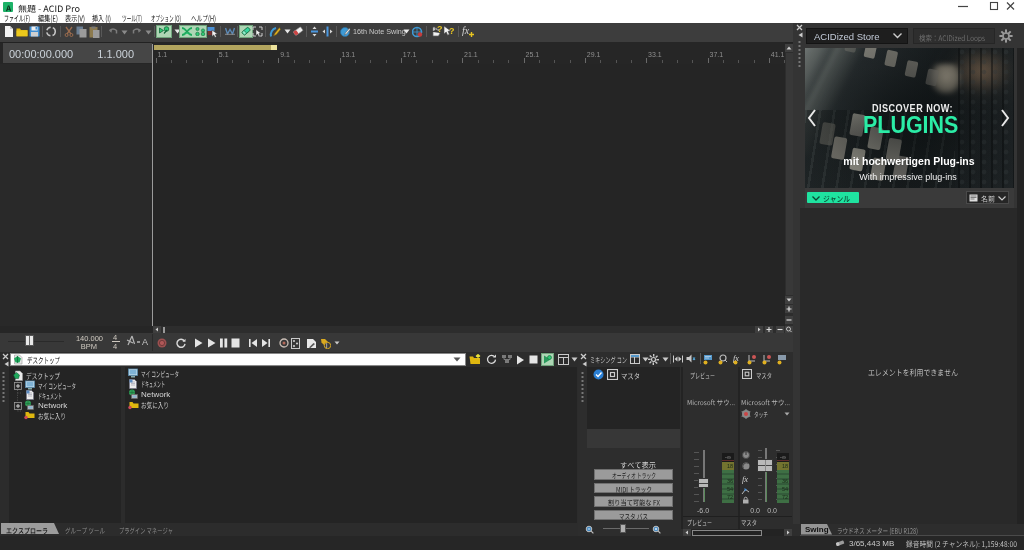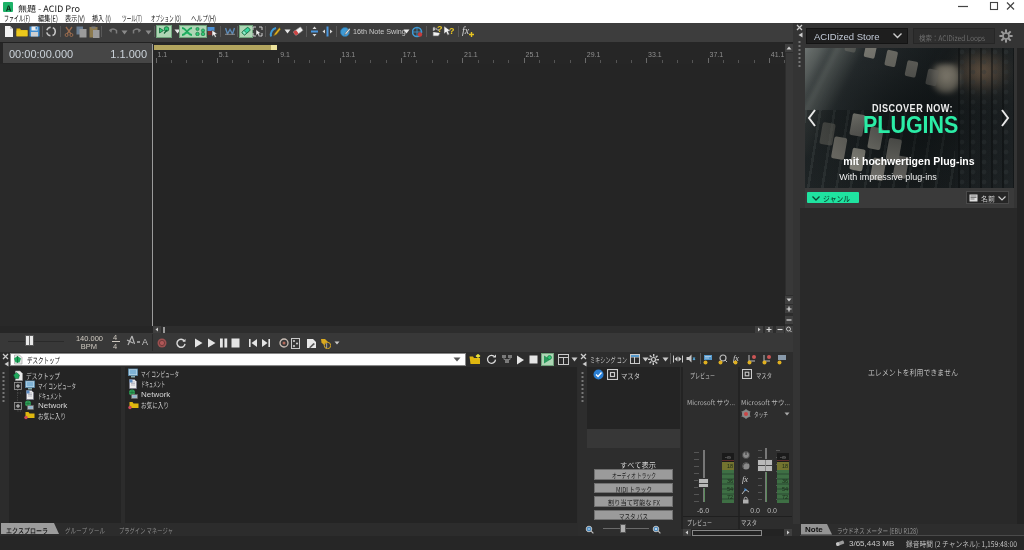--- a/index.html
+++ b/index.html
@@ -175,21 +175,21 @@
       <text x="6" y="9" font-family="Liberation Sans" font-size="9" font-weight="bold" fill="#e8c520">?</text>
     </svg>
     <div style="position:absolute;left:458px;top:26px;width:1px;height:11px;background:#585858"></div>
     <svg style="position:absolute;left:462px;top:25px" width="13" height="13">
       <text x="0" y="9" font-family="Liberation Serif" font-size="10" font-style="italic" fill="#d5d5d5">fx</text>
       <path d="M9.5 7 v5 M7 9.5 h5" stroke="#e8c520" stroke-width="1.4"></path>
     </svg>
     <div style="position:absolute;left:0px;top:42px;width:793px;height:22px;background:#262626"></div>
     <div style="position:absolute;left:3px;top:43px;width:149px;height:20px;background:#464646"></div>
     <div style="position:absolute;left:9px;top:48px;font:normal 11px 'Liberation Sans', sans-serif;color:#ccd3da;white-space:nowrap;">00:00:00.000</div>
-    <div style="position:absolute;left:147px;top:48px;font:normal 11px 'Liberation Sans', sans-serif;color:#ccd3da;white-space:nowrap;transform:translateX(-100%)">1.1.000</div>
+    <div style="position:absolute;left:134px;top:48px;font:normal 11px 'Liberation Sans', sans-serif;color:#ccd3da;white-space:nowrap;transform:translateX(-100%)">1.1.000</div>
     <div style="position:absolute;left:0px;top:41.5px;width:793px;height:1px;background:#222"></div>
     <div style="position:absolute;left:153px;top:42px;width:632px;height:22px;background:#262626"></div>
     <div style="position:absolute;left:154px;top:45px;width:123px;height:5px;background:#b3a55e"></div>
     <div style="position:absolute;left:271px;top:45px;width:6px;height:5px;background:#ece29b"></div>
     <div style="position:absolute;left:157.5px;top:51px;font:7px 'Liberation Sans';color:#8f8f8f">1.1</div>
     <div style="position:absolute;left:155.5px;top:58px;width:1px;height:5px;background:#6a6a6a"></div>
     <div style="position:absolute;left:170.8px;top:60px;width:1px;height:3px;background:#555"></div>
     <div style="position:absolute;left:186.2px;top:60px;width:1px;height:3px;background:#555"></div>
     <div style="position:absolute;left:201.5px;top:60px;width:1px;height:3px;background:#555"></div>
     <div style="position:absolute;left:218.8px;top:51px;font:7px 'Liberation Sans';color:#8f8f8f">5.1</div>
@@ -795,21 +795,21 @@
 <div style="position:absolute;right:0;top:0;width:56px;height:140px;background-image:radial-gradient(circle at 4px 4px,#3a4143 1.8px,rgba(20,24,26,0.0) 2.8px);background-size:11px 10px;opacity:0.4"></div>
 <div style="position:absolute;right:0;top:0;width:56px;height:140px;background:repeating-linear-gradient(90deg,rgba(10,13,14,0.5) 0 2px,rgba(40,46,48,0.1) 2px 11px)"></div>
 <div style="position:absolute;left:0px;top:62px;width:150px;height:78px;background:repeating-linear-gradient(99deg,rgba(52,58,58,0.8) 0 2.5px,rgba(24,29,30,0.85) 2.5px 14px);opacity:0.65"></div>
 <div style="position:absolute;left:46px;top:66px;width:13px;height:22px;background:linear-gradient(#a8a69b,#787670);border-radius:2px;transform:rotate(10deg);box-shadow:20px 10px 0 #97958b,40px 18px 0 #86847c,-14px 26px 0 #7f7d75,6px 34px 0 #9f9d92,28px 40px 0 #8a8881,50px 34px 0 #777570,-28px 14px 0 rgba(120,118,110,0.55)"></div>
 <div style="position:absolute;left:60px;top:-6px;width:11px;height:16px;background:#9a988e;border-radius:2px;transform:rotate(12deg);opacity:0.85;box-shadow:22px 4px 0 #8b897f,44px 10px 0 #7d7b73,66px 14px 0 rgba(125,123,115,0.7),-20px -2px 0 rgba(140,138,128,0.5)"></div>
       <div style="position:absolute;inset:0;background:radial-gradient(ellipse at 48% 52%,rgba(8,12,13,0.5) 18%,rgba(8,10,11,0.22) 55%,rgba(14,16,17,0.05))"></div>
 </div>
     <div id="disc" style="position:absolute;left:872px;top:102.5px;font:bold 10px 'Liberation Sans';color:#ececec;letter-spacing:0.5px;white-space:nowrap;transform-origin:0 0;transform:scaleX(0.91)">DISCOVER NOW:</div>
     <div id="plug" style="position:absolute;left:863px;top:111.2px;font:bold 24.5px 'Liberation Sans';color:#2beca6;white-space:nowrap;transform-origin:0 0;transform:scaleX(0.875)">PLUGINS</div>
     <div style="position:absolute;left:909px;top:154.5px;font:bold 10.5px 'Liberation Sans', sans-serif;color:#ffffff;white-space:nowrap;transform:translateX(-50%)">mit hochwertigen Plug-ins</div>
-    <div style="position:absolute;left:888px;top:171.5px;font:normal 9px 'Liberation Sans', sans-serif;color:#f0f0f0;white-space:nowrap;transform:translateX(-50%)">With impressive plug-ins</div>
+    <div style="position:absolute;left:908px;top:171.5px;font:normal 9px 'Liberation Sans', sans-serif;color:#f0f0f0;white-space:nowrap;transform:translateX(-50%)">With impressive plug-ins</div>
     <svg style="position:absolute;left:806px;top:108px" width="11" height="20">
       <path d="M9 2 L3 10 L9 18" stroke="#e8e8e8" stroke-width="2" fill="none"></path>
     </svg>
     <svg style="position:absolute;left:1000px;top:108px" width="11" height="20">
       <path d="M2 2 L8 10 L2 18" stroke="#e8e8e8" stroke-width="2" fill="none"></path>
     </svg>
     <div style="position:absolute;left:805px;top:188px;width:209px;height:20px;background:#3a3a3a"></div>
     <div style="position:absolute;left:807px;top:191.5px;width:52px;height:11.5px;background:#1fe3a0;border-radius:1px"></div>
     <svg style="position:absolute;left:812px;top:195.5px" width="8" height="5">
       <path d="M0.5 0.5 L4 4 L7.5 0.5" stroke="#0b4631" stroke-width="1.3" fill="none"></path>
@@ -829,21 +829,21 @@
       <path d="M0.5 0.5 L4 4 L7.5 0.5" stroke="#ccc" stroke-width="1.2" fill="none"></path>
     </svg>
     <div style="position:absolute;left:800px;top:208px;width:217px;height:316px;background:#292929"></div>
     <div style="position:absolute;left:1017px;top:48px;width:7px;height:476px;background:#232323"></div>
     <svg style="position:absolute;left:868.0px;top:365.5px;transform:scaleX(0.8242);transform-origin:0 0;" width="111.2" height="11.8">
       <path d="M0.7 8.6V9.4C1.0 9.4 1.2 9.4 1.4 9.4H7.0C7.2 9.4 7.5 9.4 7.7 9.4V8.6C7.5 8.7 7.2 8.7 7.0 8.7H4.5V4.8H6.5C6.8 4.8 7.0 4.8 7.3 4.9V4.1C7.1 4.1 6.8 4.2 6.5 4.2H1.9C1.8 4.2 1.4 4.2 1.2 4.1V4.9C1.4 4.8 1.8 4.8 1.9 4.8H3.8V8.7H1.4C1.2 8.7 1.0 8.7 0.7 8.6ZM10.3 9.5 10.8 9.9C10.9 9.8 11.0 9.8 11.1 9.7C13.2 9.1 14.9 8.1 16.0 6.7L15.6 6.2C14.6 7.5 12.7 8.6 11.0 9.0C11.0 8.6 11.0 5.1 11.0 4.3C11.0 4.0 11.1 3.7 11.1 3.5H10.3C10.3 3.7 10.3 4.0 10.3 4.3C10.3 5.1 10.3 8.5 10.3 9.1C10.3 9.2 10.3 9.3 10.3 9.5ZM19.2 4.6 18.7 5.1C19.5 5.6 20.5 6.3 21.1 6.8C20.3 7.9 19.2 8.8 17.8 9.5L18.3 10.0C19.8 9.2 20.8 8.2 21.6 7.3C22.4 7.9 23.0 8.5 23.6 9.2L24.1 8.6C23.5 8.0 22.8 7.3 22.1 6.7C22.6 5.9 23.0 5.0 23.3 4.2C23.4 4.1 23.5 3.8 23.6 3.6L22.8 3.4C22.8 3.5 22.7 3.8 22.7 4.0C22.4 4.7 22.1 5.5 21.5 6.3C20.9 5.8 19.9 5.1 19.2 4.6ZM27.1 3.6 26.6 4.1C27.2 4.5 28.3 5.4 28.7 5.9L29.2 5.3C28.8 4.9 27.7 4.0 27.1 3.6ZM26.4 9.2 26.8 9.9C28.2 9.6 29.3 9.1 30.1 8.6C31.4 7.8 32.4 6.7 33.0 5.6L32.6 4.9C32.1 5.9 31.0 7.2 29.7 8.0C28.9 8.5 27.9 9.0 26.4 9.2ZM36.4 9.0C36.4 9.3 36.4 9.7 36.4 10.0H37.2C37.2 9.7 37.1 9.3 37.1 9.0L37.1 6.2C38.1 6.5 39.5 7.1 40.4 7.6L40.7 6.9C39.8 6.4 38.2 5.8 37.1 5.5V4.1C37.1 3.9 37.2 3.5 37.2 3.2H36.4C36.4 3.5 36.4 3.9 36.4 4.1C36.4 4.8 36.4 8.5 36.4 9.0ZM49.4 6.0 49.1 5.4C48.9 5.5 48.7 5.6 48.4 5.7C48.0 5.9 47.5 6.1 46.9 6.4C46.8 5.9 46.3 5.7 45.8 5.7C45.4 5.7 44.9 5.8 44.6 6.0C44.9 5.6 45.2 5.1 45.4 4.7C46.3 4.6 47.3 4.6 48.2 4.4L48.2 3.8C47.4 4.0 46.5 4.0 45.6 4.1C45.7 3.7 45.8 3.4 45.9 3.1L45.2 3.0C45.2 3.4 45.1 3.7 45.0 4.1L44.4 4.1C44.0 4.1 43.4 4.1 43.0 4.0V4.6C43.5 4.7 44.0 4.7 44.4 4.7H44.7C44.4 5.4 43.9 6.2 42.8 7.3L43.4 7.7C43.7 7.3 43.9 7.0 44.1 6.8C44.5 6.5 45.0 6.2 45.6 6.2C46.0 6.2 46.3 6.4 46.3 6.7C45.4 7.2 44.4 7.8 44.4 8.8C44.4 9.9 45.3 10.1 46.5 10.1C47.3 10.1 48.2 10.1 48.8 10.0L48.8 9.3C48.1 9.4 47.2 9.5 46.6 9.5C45.7 9.5 45.0 9.4 45.0 8.7C45.0 8.2 45.6 7.7 46.4 7.3C46.4 7.8 46.4 8.3 46.3 8.6H47.0L47.0 7.0C47.6 6.7 48.2 6.5 48.7 6.3C48.9 6.2 49.2 6.1 49.4 6.0ZM55.4 3.7V8.3H56.0V3.7ZM57.4 2.8V9.6C57.4 9.7 57.4 9.8 57.2 9.8C57.1 9.8 56.5 9.8 55.9 9.8C56.0 10.0 56.1 10.2 56.2 10.4C56.9 10.4 57.4 10.4 57.7 10.3C58.0 10.2 58.1 10.0 58.1 9.6V2.8ZM54.2 2.7C53.5 3.1 52.0 3.4 50.8 3.6C50.8 3.7 50.9 3.9 51.0 4.0C51.5 4.0 52.0 3.9 52.6 3.8V5.2H50.8V5.8H52.4C52.0 6.9 51.3 8.0 50.6 8.7C50.7 8.8 50.9 9.1 51.0 9.2C51.5 8.7 52.1 7.7 52.6 6.8V10.4H53.2V7.1C53.6 7.5 54.2 8.0 54.4 8.3L54.8 7.8C54.5 7.5 53.6 6.7 53.2 6.4V5.8H54.8V5.2H53.2V3.7C53.8 3.5 54.3 3.4 54.7 3.2ZM60.1 3.3V6.3C60.1 7.5 60.0 9.0 59.1 10.0C59.2 10.1 59.5 10.3 59.6 10.5C60.2 9.7 60.5 8.8 60.6 7.8H62.7V10.3H63.4V7.8H65.6V9.6C65.6 9.7 65.6 9.8 65.4 9.8C65.2 9.8 64.7 9.8 64.1 9.8C64.2 9.9 64.3 10.2 64.3 10.4C65.1 10.4 65.6 10.4 65.9 10.3C66.2 10.2 66.3 10.0 66.3 9.6V3.3ZM60.7 3.9H62.7V5.2H60.7ZM65.6 3.9V5.2H63.4V3.9ZM60.7 5.8H62.7V7.2H60.7C60.7 6.9 60.7 6.6 60.7 6.3ZM65.6 5.8V7.2H63.4V5.8ZM67.9 4.2 67.9 4.9C68.8 4.8 71.0 4.6 71.9 4.5C71.1 4.9 70.3 6.0 70.3 7.3C70.3 9.2 72.1 10.0 73.6 10.1L73.9 9.4C72.5 9.3 71.0 8.8 71.0 7.1C71.0 6.1 71.7 4.9 72.9 4.5C73.3 4.4 74.1 4.4 74.6 4.4V3.7C74.0 3.7 73.2 3.8 72.3 3.8C70.7 4.0 69.2 4.1 68.6 4.2C68.5 4.2 68.2 4.2 67.9 4.2ZM73.3 5.4 72.9 5.6C73.2 5.9 73.4 6.4 73.6 6.8L74.0 6.6C73.9 6.2 73.5 5.7 73.3 5.4ZM74.3 5.0 73.9 5.2C74.1 5.6 74.4 6.0 74.6 6.4L75.0 6.2C74.8 5.8 74.5 5.3 74.3 5.0ZM78.2 7.5 77.5 7.4C77.3 7.8 77.2 8.1 77.2 8.6C77.2 9.7 78.1 10.1 79.8 10.1C80.5 10.1 81.1 10.1 81.7 10.0L81.7 9.3C81.1 9.5 80.5 9.5 79.7 9.5C78.4 9.5 77.8 9.2 77.8 8.5C77.8 8.1 78.0 7.8 78.2 7.5ZM79.8 3.9 79.9 4.1C79.1 4.1 78.1 4.1 77.1 4.0L77.1 4.6C78.2 4.7 79.2 4.7 80.0 4.7L80.3 5.3L80.4 5.8C79.5 5.8 78.2 5.8 76.9 5.7L77.0 6.3C78.3 6.4 79.6 6.4 80.7 6.3C80.9 6.7 81.1 7.1 81.3 7.5C81.1 7.5 80.5 7.4 80.1 7.4L80.0 7.9C80.6 8.0 81.4 8.0 81.8 8.2L82.2 7.7C82.1 7.5 82.0 7.4 81.9 7.3C81.7 7.0 81.5 6.6 81.3 6.3C81.9 6.2 82.4 6.1 82.8 6.0L82.7 5.3C82.3 5.5 81.7 5.6 81.0 5.7L80.8 5.2L80.7 4.6C81.2 4.5 81.8 4.4 82.3 4.3L82.2 3.7C81.7 3.8 81.1 4.0 80.5 4.0C80.4 3.7 80.3 3.4 80.3 3.0L79.6 3.1C79.7 3.4 79.7 3.6 79.8 3.9ZM88.2 8.2 88.2 8.8C88.2 9.4 87.8 9.5 87.3 9.5C86.5 9.5 86.2 9.2 86.2 8.9C86.2 8.5 86.6 8.2 87.4 8.2C87.7 8.2 87.9 8.2 88.2 8.2ZM85.6 5.8 85.6 6.4C86.2 6.5 87.1 6.5 87.7 6.5H88.1L88.2 7.7C87.9 7.6 87.7 7.6 87.5 7.6C86.3 7.6 85.5 8.1 85.5 8.9C85.5 9.7 86.2 10.1 87.4 10.1C88.5 10.1 88.9 9.5 88.9 9.0L88.9 8.4C89.7 8.7 90.4 9.2 90.9 9.7L91.3 9.1C90.8 8.7 89.9 8.1 88.8 7.8L88.8 6.5C89.6 6.5 90.3 6.4 91.1 6.3L91.1 5.7C90.3 5.8 89.6 5.9 88.8 5.9V5.8V4.7C89.6 4.7 90.4 4.6 91.0 4.5L91.0 3.9C90.3 4.0 89.5 4.1 88.8 4.1L88.8 3.6C88.8 3.4 88.8 3.2 88.8 3.1H88.1C88.1 3.2 88.1 3.4 88.1 3.6V4.2H87.7C87.2 4.2 86.1 4.1 85.6 4.0L85.6 4.6C86.1 4.7 87.2 4.8 87.8 4.8H88.1V5.8V5.9H87.7C87.1 5.9 86.2 5.9 85.6 5.8ZM92.8 5.5 92.9 6.2C93.1 6.2 93.4 6.1 93.7 6.1L94.6 6.0C94.6 6.9 94.6 7.7 94.6 8.1C94.7 9.4 94.8 9.9 96.8 9.9C97.6 9.9 98.6 9.8 99.2 9.8L99.2 9.0C98.7 9.1 97.7 9.2 96.7 9.2C95.3 9.2 95.3 8.9 95.2 8.0C95.2 7.7 95.2 6.8 95.2 5.9C96.1 5.9 97.1 5.8 97.9 5.7C97.9 6.2 97.9 6.8 97.8 7.1C97.8 7.3 97.7 7.3 97.5 7.3C97.3 7.3 97.0 7.3 96.7 7.2L96.7 7.8C96.9 7.8 97.5 7.9 97.8 7.9C98.2 7.9 98.3 7.8 98.4 7.4C98.5 7.0 98.5 6.3 98.5 5.7C98.9 5.6 99.2 5.6 99.5 5.6C99.7 5.6 100.0 5.6 100.1 5.6V4.9C99.9 5.0 99.7 5.0 99.5 5.0L98.6 5.0L98.6 3.9C98.6 3.7 98.6 3.4 98.6 3.3H97.9C97.9 3.4 97.9 3.7 97.9 3.9V5.1C97.0 5.2 96.1 5.3 95.2 5.3L95.3 4.2C95.3 3.9 95.3 3.7 95.3 3.5H94.6C94.6 3.8 94.6 4.0 94.6 4.2L94.6 5.4L93.7 5.5C93.3 5.5 93.0 5.5 92.8 5.5ZM105.4 3.5 104.7 3.2C104.6 3.5 104.4 3.7 104.3 3.9C103.9 4.7 102.1 8.1 101.4 9.8L102.2 10.1C102.3 9.6 102.6 8.7 102.9 8.1C103.2 7.5 103.8 6.8 104.5 6.8C104.9 6.8 105.1 7.0 105.1 7.4C105.2 7.9 105.1 8.5 105.2 9.0C105.2 9.5 105.5 10.1 106.4 10.1C107.6 10.1 108.3 9.1 108.8 7.8L108.2 7.3C108.0 8.2 107.4 9.4 106.5 9.4C106.1 9.4 105.8 9.2 105.8 8.8C105.8 8.3 105.8 7.7 105.8 7.2C105.8 6.5 105.4 6.2 104.8 6.2C104.4 6.2 104.0 6.3 103.5 6.7C104.0 5.9 104.8 4.5 105.1 3.9C105.2 3.8 105.3 3.6 105.4 3.5Z" fill="#c6c6c6"></path>
     </svg>
     <div style="position:absolute;left:793px;top:524px;width:231px;height:11.5px;background:#2d2d2d"></div>
     <div style="position:absolute;left:800px;top:534.5px;width:224px;height:1px;background:#4a4a4a"></div>
     <div style="position:absolute;left:801px;top:524px;width:31px;height:10.5px;background:#949494;clip-path:polygon(0 0,calc(100% - 5px) 0,100% 100%,0 100%)"></div>
-    <div style="position:absolute;left:805px;top:524.5px;font:bold 8px 'Liberation Sans', sans-serif;color:#111;white-space:nowrap;">Note</div>
+    <div style="position:absolute;left:805px;top:524.5px;font:bold 8px 'Liberation Sans', sans-serif;color:#111;white-space:nowrap;">Swing</div>
     <svg style="position:absolute;left:837.0px;top:524.8px;transform:scaleX(0.7292);transform-origin:0 0;" width="113.1" height="10.6">
       <path d="M1.8 3.2V3.8C2.0 3.8 2.2 3.8 2.4 3.8C2.9 3.8 5.0 3.8 5.4 3.8C5.7 3.8 5.9 3.8 6.1 3.8V3.2C5.9 3.2 5.7 3.2 5.4 3.2C5.0 3.2 2.9 3.2 2.4 3.2C2.2 3.2 2.0 3.2 1.8 3.2ZM6.7 5.2 6.2 4.9C6.2 4.9 6.0 4.9 5.8 4.9C5.4 4.9 2.2 4.9 1.8 4.9C1.6 4.9 1.4 4.9 1.1 4.9V5.5C1.3 5.5 1.6 5.5 1.8 5.5C2.3 5.5 5.5 5.5 5.9 5.5C5.7 6.1 5.4 6.7 4.9 7.2C4.3 7.9 3.4 8.4 2.3 8.6L2.7 9.1C3.7 8.9 4.7 8.4 5.5 7.5C6.0 6.9 6.4 6.1 6.6 5.4C6.6 5.3 6.6 5.2 6.7 5.2ZM14.3 4.2 13.9 3.9C13.8 4.0 13.6 4.0 13.4 4.0H11.7V3.3C11.7 3.1 11.7 3.0 11.7 2.7H11.0C11.0 3.0 11.0 3.1 11.0 3.3V4.0H9.3C9.1 4.0 8.9 4.0 8.6 4.0C8.7 4.1 8.7 4.4 8.7 4.6C8.7 4.8 8.7 5.7 8.7 5.9C8.7 6.0 8.6 6.2 8.6 6.4H9.3C9.3 6.3 9.3 6.1 9.3 5.9C9.3 5.7 9.3 4.9 9.3 4.6H13.5C13.4 5.2 13.2 6.1 12.8 6.8C12.3 7.5 11.5 8.1 10.7 8.3C10.5 8.4 10.2 8.5 9.9 8.5L10.4 9.1C11.8 8.7 12.9 7.9 13.4 6.9C13.9 6.2 14.1 5.3 14.2 4.7C14.2 4.5 14.3 4.3 14.3 4.2ZM20.2 3.3 19.8 3.5C20.0 3.9 20.3 4.3 20.4 4.7L20.9 4.5C20.7 4.1 20.4 3.6 20.2 3.3ZM21.1 3.0 20.7 3.2C20.9 3.5 21.2 3.9 21.4 4.3L21.8 4.1C21.6 3.7 21.3 3.2 21.1 3.0ZM17.5 8.2C17.5 8.5 17.5 8.9 17.5 9.1H18.2C18.2 8.9 18.2 8.5 18.2 8.2V5.7C19.0 6.0 20.3 6.5 21.1 7.0L21.4 6.3C20.6 5.9 19.2 5.4 18.2 5.1V3.8C18.2 3.6 18.2 3.3 18.2 3.0H17.5C17.5 3.3 17.5 3.6 17.5 3.8C17.5 4.5 17.5 7.8 17.5 8.2ZM29.4 7.8 29.8 7.3C29.1 6.8 28.7 6.6 28.0 6.2L27.6 6.6C28.3 7.0 28.8 7.3 29.4 7.8ZM29.1 4.2 28.7 3.8C28.6 3.9 28.4 3.9 28.2 3.9H27.0V3.4C27.0 3.2 27.0 2.9 27.0 2.7H26.3C26.3 2.9 26.3 3.2 26.3 3.4V3.9H24.9C24.6 3.9 24.2 3.9 23.9 3.8V4.5C24.2 4.5 24.6 4.5 24.9 4.5C25.2 4.5 27.7 4.5 28.0 4.5C27.8 4.8 27.2 5.4 26.5 5.8C25.8 6.3 24.8 6.8 23.4 7.1L23.8 7.7C24.8 7.4 25.6 7.1 26.3 6.6L26.3 8.3C26.3 8.6 26.3 8.9 26.3 9.1H27.0C27.0 8.9 26.9 8.6 26.9 8.3L26.9 6.3C27.6 5.8 28.3 5.1 28.7 4.7C28.8 4.5 28.9 4.4 29.1 4.2ZM36.5 3.7 36.1 3.4C36.0 3.5 35.8 3.5 35.5 3.5C35.2 3.5 32.9 3.5 32.6 3.5C32.4 3.5 31.9 3.5 31.8 3.5V4.1C31.9 4.1 32.3 4.1 32.6 4.1C32.9 4.1 35.3 4.1 35.6 4.1C35.4 4.7 34.8 5.6 34.3 6.2C33.5 7.1 32.4 8.0 31.2 8.5L31.6 9.0C32.8 8.5 33.8 7.6 34.6 6.8C35.4 7.5 36.2 8.3 36.7 9.0L37.2 8.6C36.7 8.0 35.8 7.0 35.0 6.3C35.6 5.6 36.0 4.7 36.3 4.1C36.3 4.0 36.4 3.8 36.5 3.7ZM41.8 4.2 41.4 4.7C42.2 5.1 43.0 5.7 43.6 6.2C42.8 7.1 41.9 7.9 40.6 8.6L41.1 9.0C42.4 8.4 43.4 7.5 44.1 6.6C44.7 7.2 45.3 7.7 45.9 8.3L46.3 7.8C45.8 7.2 45.2 6.6 44.5 6.1C45.0 5.3 45.4 4.5 45.6 3.8C45.7 3.7 45.8 3.4 45.9 3.3L45.2 3.0C45.1 3.2 45.1 3.5 45.0 3.6C44.8 4.2 44.5 5.0 44.0 5.7C43.4 5.2 42.5 4.6 41.8 4.2ZM48.1 5.5V6.3C48.3 6.2 48.7 6.2 49.1 6.2C49.7 6.2 52.7 6.2 53.3 6.2C53.6 6.2 54.0 6.3 54.1 6.3V5.5C54.0 5.5 53.7 5.6 53.3 5.6C52.7 5.6 49.7 5.6 49.1 5.6C48.7 5.6 48.3 5.5 48.1 5.5ZM59.0 2.9 58.3 2.6C58.2 2.8 58.1 3.1 58.0 3.2C57.7 3.9 56.9 5.1 55.6 5.9L56.1 6.3C57.0 5.7 57.6 4.9 58.1 4.3H60.7C60.5 4.9 60.2 5.7 59.7 6.4C59.1 6.0 58.6 5.6 58.1 5.3L57.6 5.8C58.1 6.1 58.7 6.5 59.3 6.8C58.6 7.6 57.6 8.3 56.3 8.7L56.9 9.2C58.1 8.7 59.1 8.0 59.8 7.2C60.1 7.5 60.4 7.7 60.6 7.9L61.0 7.4C60.8 7.2 60.5 7.0 60.2 6.7C60.7 5.9 61.2 5.1 61.4 4.4C61.4 4.2 61.5 4.1 61.5 3.9L61.0 3.6C60.9 3.7 60.7 3.7 60.5 3.7H58.5L58.6 3.4C58.7 3.3 58.8 3.0 59.0 2.9ZM63.3 5.5V6.3C63.5 6.2 63.9 6.2 64.3 6.2C64.9 6.2 67.9 6.2 68.5 6.2C68.8 6.2 69.2 6.3 69.3 6.3V5.5C69.2 5.5 68.9 5.6 68.5 5.6C67.9 5.6 64.9 5.6 64.3 5.6C63.9 5.6 63.5 5.5 63.3 5.5ZM73.6 10.3 74.0 10.1C73.4 9.0 73.1 7.7 73.1 6.5C73.1 5.2 73.4 3.9 74.0 2.8L73.6 2.6C72.9 3.7 72.5 5.0 72.5 6.5C72.5 7.9 72.9 9.2 73.6 10.3ZM75.1 8.8H78.4V8.2H75.8V6.2H78.0V5.6H75.8V3.8H78.3V3.2H75.1ZM79.6 8.8H81.4C82.6 8.8 83.5 8.3 83.5 7.2C83.5 6.4 83.0 6.0 82.4 5.9V5.8C82.9 5.6 83.2 5.2 83.2 4.6C83.2 3.6 82.4 3.2 81.3 3.2H79.6ZM80.3 5.6V3.8H81.2C82.0 3.8 82.5 4.0 82.5 4.7C82.5 5.3 82.1 5.6 81.1 5.6ZM80.3 8.3V6.2H81.3C82.3 6.2 82.8 6.5 82.8 7.2C82.8 7.9 82.2 8.3 81.3 8.3ZM86.6 8.9C87.7 8.9 88.6 8.3 88.6 6.5V3.2H87.9V6.5C87.9 7.9 87.3 8.3 86.6 8.3C85.9 8.3 85.3 7.9 85.3 6.5V3.2H84.6V6.5C84.6 8.3 85.4 8.9 86.6 8.9ZM92.5 5.9V3.8H93.4C94.3 3.8 94.8 4.1 94.8 4.8C94.8 5.5 94.3 5.9 93.4 5.9ZM94.8 8.8H95.6L94.2 6.4C95.0 6.2 95.5 5.7 95.5 4.8C95.5 3.6 94.7 3.2 93.5 3.2H91.8V8.8H92.5V6.5H93.5ZM96.5 8.8H99.6V8.2H98.5V3.2H97.9C97.6 3.4 97.3 3.5 96.8 3.6V4.1H97.8V8.2H96.5ZM100.4 8.8H103.9V8.2H102.4C102.1 8.2 101.7 8.2 101.5 8.3C102.8 7.0 103.6 5.9 103.6 4.8C103.6 3.8 103.0 3.1 102.0 3.1C101.3 3.1 100.8 3.5 100.4 4.0L100.8 4.4C101.1 4.0 101.5 3.7 101.9 3.7C102.6 3.7 103.0 4.2 103.0 4.8C103.0 5.8 102.2 6.9 100.4 8.4ZM106.4 8.9C107.5 8.9 108.2 8.3 108.2 7.5C108.2 6.7 107.7 6.3 107.2 6.0V6.0C107.5 5.7 108.0 5.2 108.0 4.6C108.0 3.8 107.4 3.2 106.4 3.2C105.6 3.2 104.9 3.7 104.9 4.6C104.9 5.2 105.3 5.6 105.7 5.9V5.9C105.1 6.2 104.6 6.7 104.6 7.4C104.6 8.3 105.4 8.9 106.4 8.9ZM106.8 5.8C106.1 5.5 105.5 5.2 105.5 4.6C105.5 4.0 105.9 3.7 106.4 3.7C107.0 3.7 107.4 4.1 107.4 4.7C107.4 5.1 107.2 5.5 106.8 5.8ZM106.4 8.4C105.8 8.4 105.3 8.0 105.3 7.4C105.3 6.8 105.6 6.4 106.0 6.1C106.8 6.4 107.5 6.7 107.5 7.5C107.5 8.0 107.1 8.4 106.4 8.4ZM109.3 10.3C110.0 9.2 110.4 7.9 110.4 6.5C110.4 5.0 110.0 3.7 109.3 2.6L108.8 2.8C109.5 3.9 109.8 5.2 109.8 6.5C109.8 7.7 109.5 9.0 108.8 10.1Z" fill="#9a9a9a"></path>
     </svg>
     <div style="position:absolute;left:0px;top:536px;width:1024px;height:14px;background:#262626"></div>
     <svg style="position:absolute;left:835px;top:539px" width="11" height="8">
       <g transform="rotate(-20 5 4)">
         <rect x="1" y="2.5" width="8" height="3.5" rx="0.8" fill="#9a9a9a"></rect>
         <rect x="1" y="2.5" width="3" height="3.5" rx="0.8" fill="#c4c4c4"></rect>
       </g>
     </svg>

